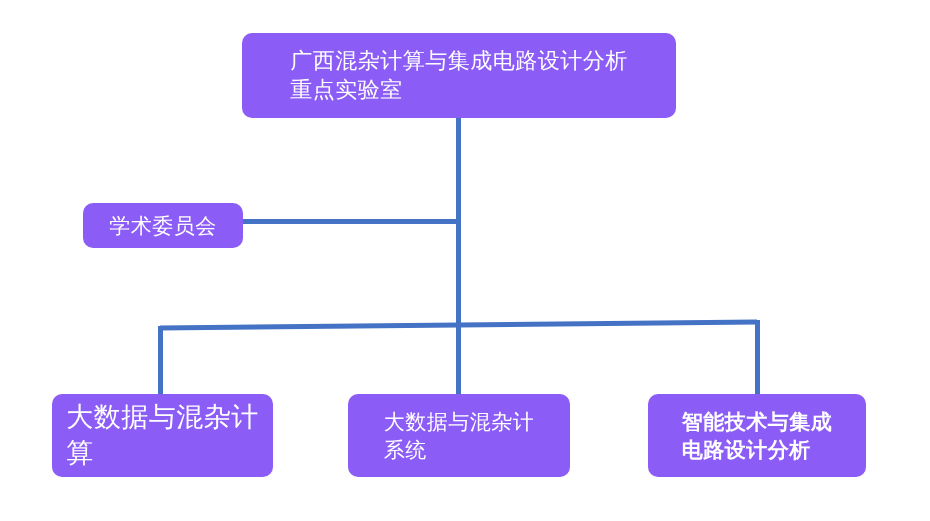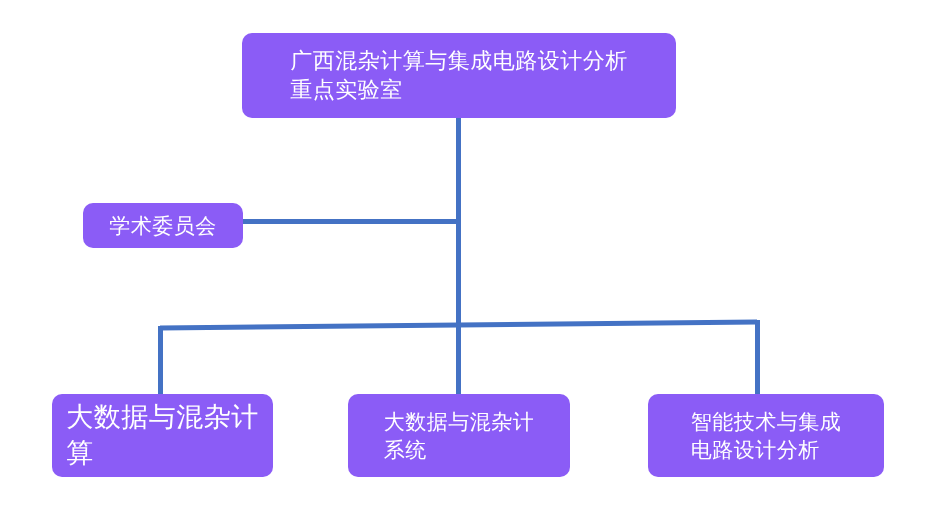--- a/index.html
+++ b/index.html
@@ -68,23 +68,24 @@
   #node-unit-1 {
     left: 348px;
     top: 394px;
     width: 222px;
     height: 83px;
     font-size: 21px;
   }
   #node-unit-2 {
     left: 648px;
     top: 394px;
-    width: 236px;
+    width: 218px;
     height: 83px;
     font-size: 21px;
+    font-weight: bold;
   }
 </style>
 </head>
 <body>
 
 <div id="chart-root">
 
   <svg id="connector-layer" viewBox="0 0 930 521" width="930" height="521" xmlns="http://www.w3.org/2000/svg">
 
     <line x1="458.5" y1="118" x2="458.5" y2="327" stroke="#4472C4" stroke-width="5"></line>

